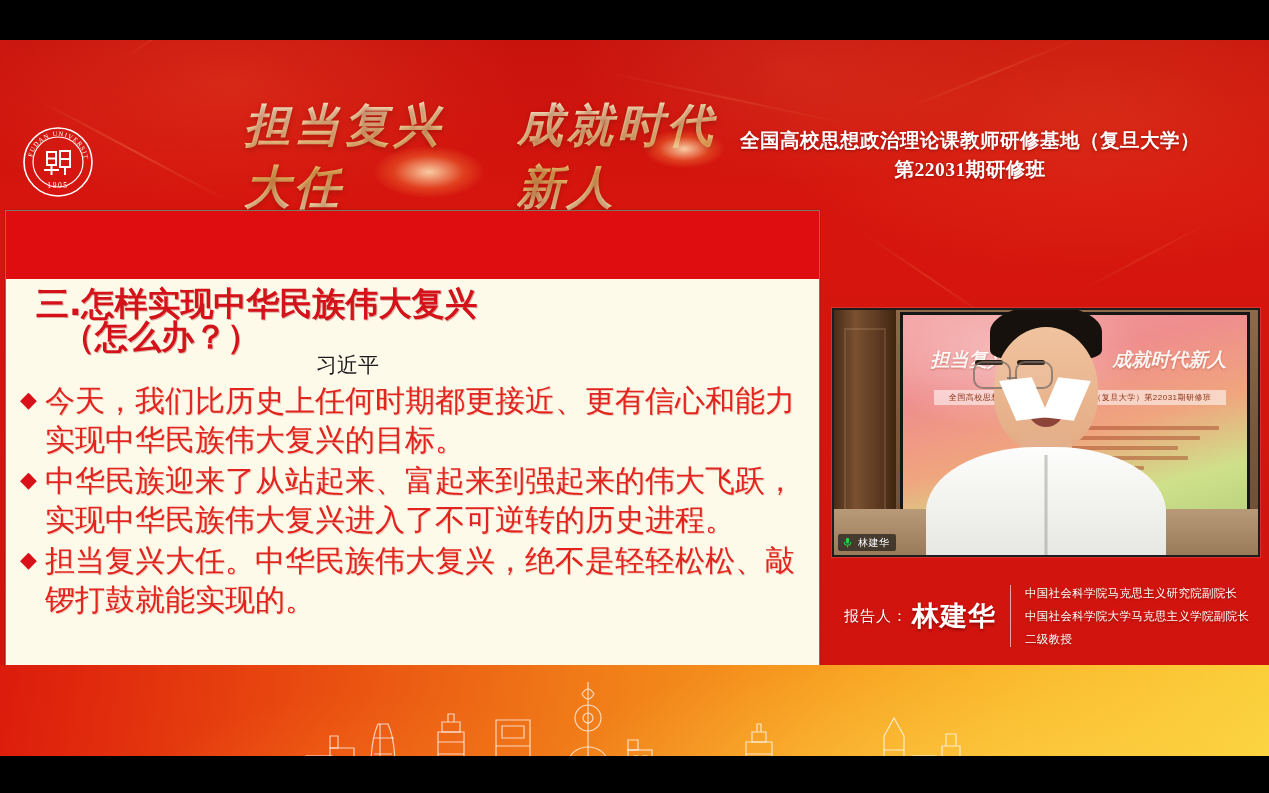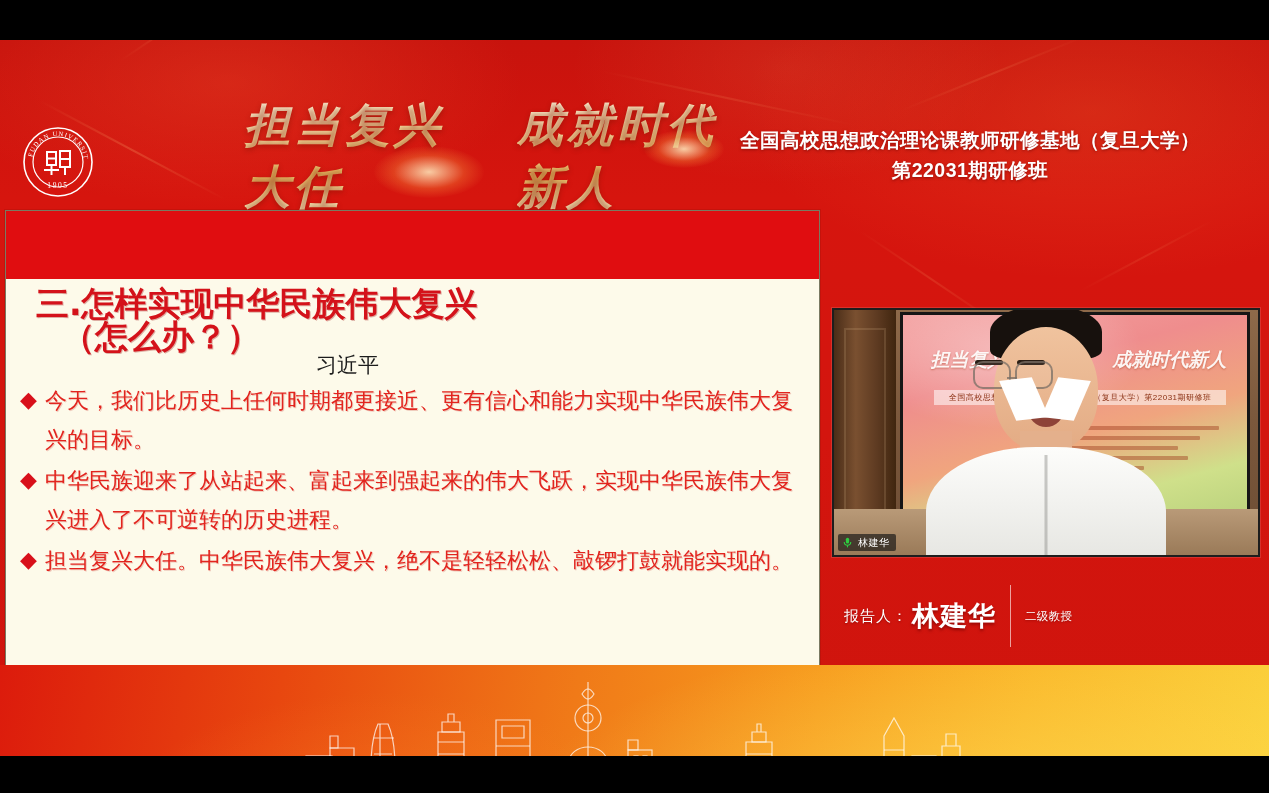--- a/index.html
+++ b/index.html
@@ -41,39 +41,39 @@
      background:linear-gradient(175deg,#fff6e2 0%,#f8dca0 30%,#e8bc62 58%,#f6e3b3 80%,#d9a545 100%);
      -webkit-background-clip:text;background-clip:text;color:transparent;
      text-shadow:0 2px 5px rgba(120,20,0,.45);}
   .glow{position:absolute;width:110px;height:52px;border-radius:50%;
      background:radial-gradient(ellipse at center,rgba(255,236,190,.85),rgba(255,170,70,.28) 45%,transparent 72%);
      pointer-events:none;}
 
   .prog-title{position:absolute;left:712px;top:88px;width:516px;text-align:center;color:#fff;}
   .prog-line1{font-family:"DejaVu Sans",sans-serif;font-size:19.5px;font-weight:700;letter-spacing:.5px;
      line-height:26px;text-shadow:0 1px 3px rgba(90,0,0,.55);}
-  .prog-line2{font-family:Liberation Sans, sans-serif;font-size:19.5px;font-weight:700;letter-spacing:.5px;
+  .prog-line2{font-family:Liberation Serif, serif;font-size:19.5px;font-weight:700;letter-spacing:.5px;
      line-height:26px;margin-top:3px;text-shadow:0 1px 3px rgba(90,0,0,.55);}
 
   
   .slide{position:absolute;left:5px;top:170px;width:813px;height:455px;
          background:#fdfaea;border:1px solid #7a7a62;box-shadow:0 0 0 1px rgba(0,0,0,.08);overflow:hidden;}
   .slide-topband{height:68px;background:#e00d10;}
   .slide-body{position:relative;padding:8px 14px 0 14px;}
 
   .s-title{color:#d4121a;font-family:"DejaVu Sans",sans-serif;font-weight:700;font-size:33px;
            line-height:33px;letter-spacing:0px;text-shadow:1px 1px 0 rgba(150,0,0,.30);padding-left:16px;}
   .s-title .l2{padding-left:26px;}
   .s-author{text-align:center;color:#1c1c1c;font-family:"DejaVu Serif",serif;font-size:21px;
             font-weight:400;margin:-2px 0 2px 0;padding-right:130px;}
 
   .bullet{display:flex;align-items:flex-start;margin:0 0 2px 0;}
   .dia{color:#d8101a;font-size:22px;line-height:40px;flex:0 0 auto;margin-right:8px;
        transform:translateY(-1px);}
-  .btxt{color:#e2241e;font-family:"DejaVu Serif",serif;font-size:22px;line-height:39px;
+  .btxt{color:#e2241e;font-family:"DejaVu Serif",serif;font-size:30px;line-height:39px;
         letter-spacing:0px;text-shadow:1px 1px 0 rgba(190,40,30,.22);}
 
   
   .footer{position:absolute;left:0;top:625px;width:1269px;height:131px;overflow:hidden;
     background:linear-gradient(100deg,#dc1b0c 0%,#e8470f 22%,#f07a18 45%,#f79c1e 64%,#fab72a 80%,#fbd13c 100%);}
   .footer:before{content:"";position:absolute;inset:0;
     background:radial-gradient(ellipse 760px 300px at 78% 120%, rgba(255,225,90,.55), transparent 62%),
                radial-gradient(ellipse 420px 220px at 30% 130%, rgba(255,140,40,.35), transparent 65%);}
   .skyline{position:absolute;left:0;bottom:0;width:1269px;height:120px;}
 
@@ -262,20 +262,22 @@
       </div>
     </div>
 
     <div class="speaker">
       <div class="sp-left">
         <span class="sp-label">报告人：</span>
         <span class="sp-name">林建华</span>
       </div>
       <div class="sp-div"></div>
       <div class="sp-right">
+        <div>中国社会科学院马克思主义研究院副院长</div>
+        <div>中国社会科学院大学马克思主义学院副院长</div>
         <div>二级教授</div>
       </div>
     </div>
 
     <div class="footer">
       <svg class="skyline" viewBox="0 0 1269 120" preserveAspectRatio="none">
         <g fill="none" stroke="rgba(255,255,255,.72)" stroke-width="1.2">
 
           <rect x="268" y="92" width="34" height="28"></rect>
           <rect x="276" y="96" width="4" height="4"></rect>

